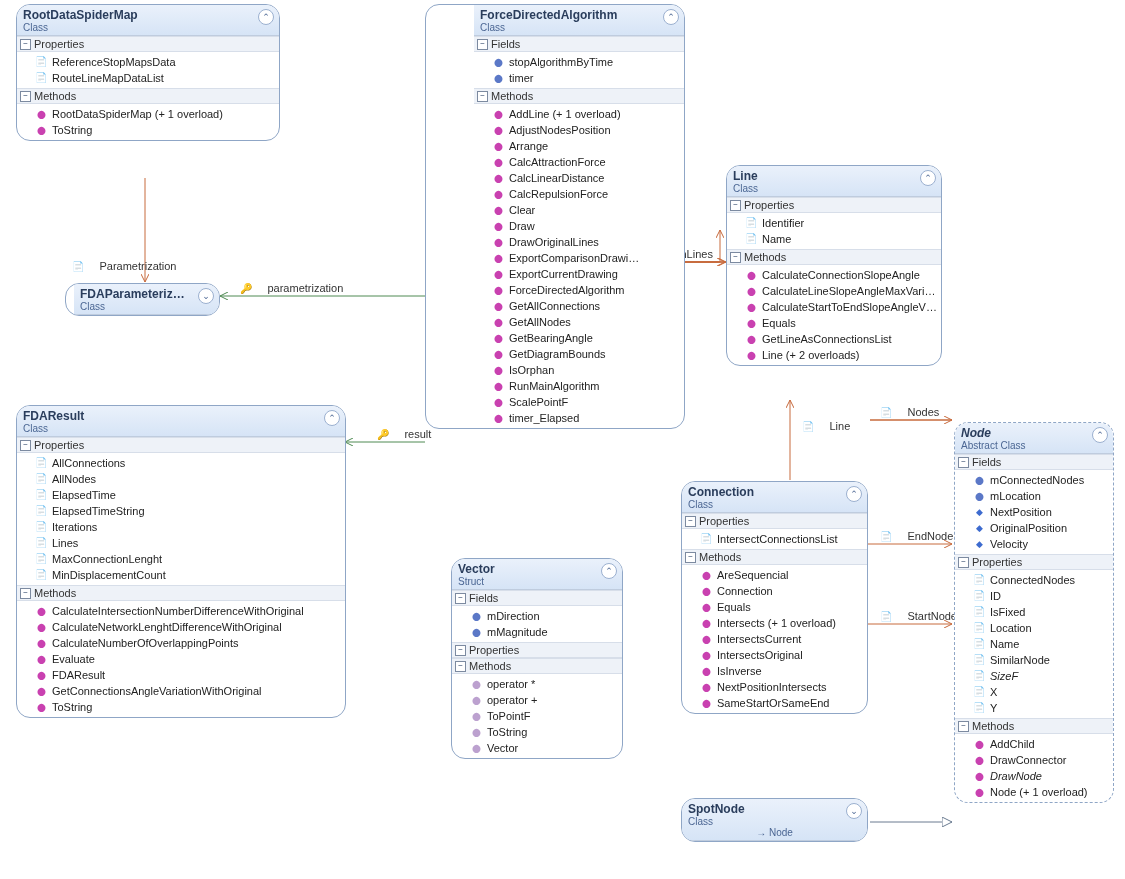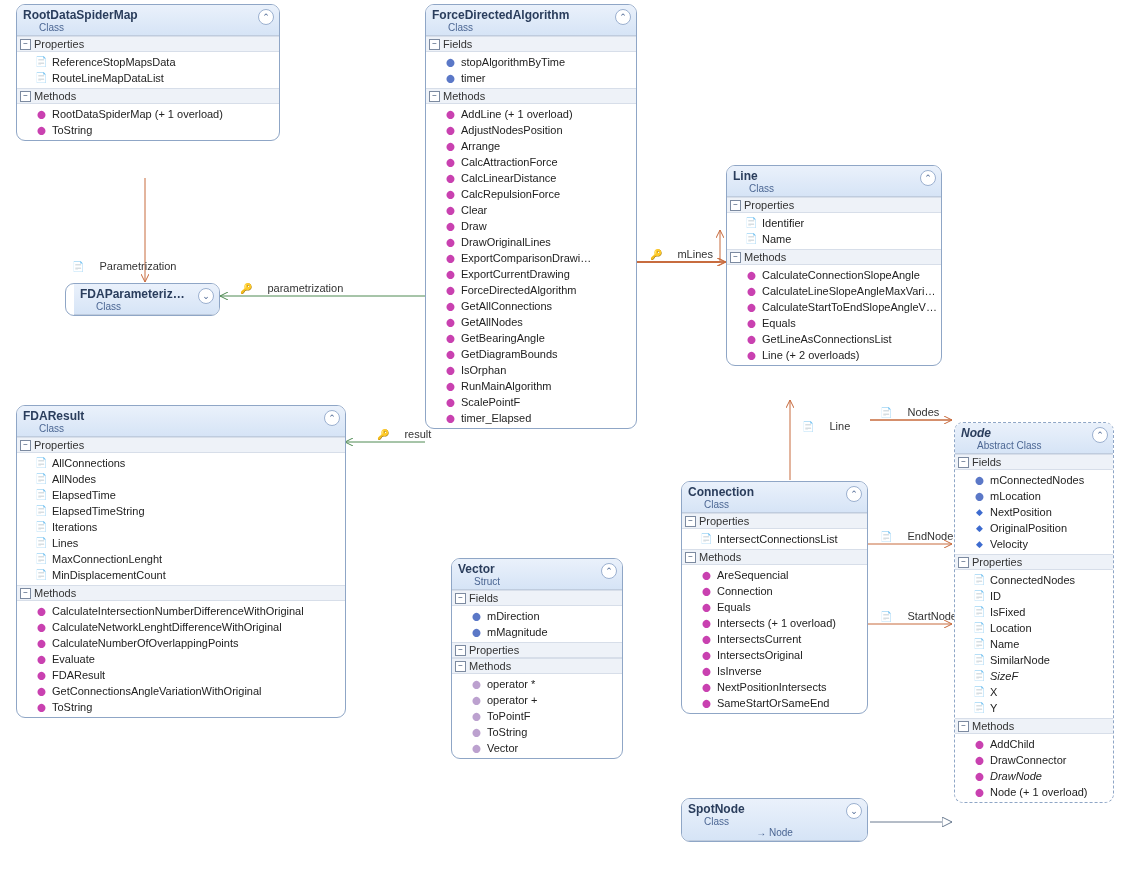--- a/index.html
+++ b/index.html
@@ -8,21 +8,21 @@
     font-size:11px;
     color:#222;
     background:#fff;
     width:1125px;
     height:879px;
     position:relative;
   }
   .class-box{
     position:absolute;
     border:1px solid #8fa6c6;
-    border-radius:9px;
+    border-radius:14px;
     background:#fff;
     box-shadow:0 0 0 rgba(0,0,0,0);
     overflow:hidden;
   }
   .class-box.abstract{
     border-style:dashed;
   }
   .class-title{
     background:linear-gradient(#eaf1fb,#d6e4f6);
     padding:3px 6px 2px 6px;
@@ -30,21 +30,20 @@
     position:relative;
   }
   .class-title .name{
     font-weight:600;
     font-size:12px;
     color:#2a3d5c;
   }
   .class-title .stereo{
     font-size:10px;
     color:#4b6693;
-    margin-left:16px;
   }
   .class-title .inherits{
     font-size:10px;
     color:#4b6693;
     text-align:center;
   }
   .class-title .chev{
     position:absolute;
     right:5px;
     top:4px;
@@ -215,21 +214,21 @@
 </div>
 
 <div class="class-box" style="left:65px;top:283px;width:145px;padding-left:8px;">
   <div class="class-title">
     <div class="name">FDAParameteriz…</div>
     <div class="stereo">Class</div>
     <div class="chev">⌄</div>
   </div>
 </div>
 
-<div class="class-box" style="left:425px;top:4px;width:210px;">
+<div class="class-box" style="left:425px;top:4px;width:210px;padding-left:48px;">
   <div class="class-title">
     <div class="name">ForceDirectedAlgorithm</div>
     <div class="stereo">Class</div>
     <div class="chev">⌃</div>
   </div>
   <div class="section-hdr">
     <span class="expander">−</span>
     <span>Fields</span>
   </div>
   <div class="members">

